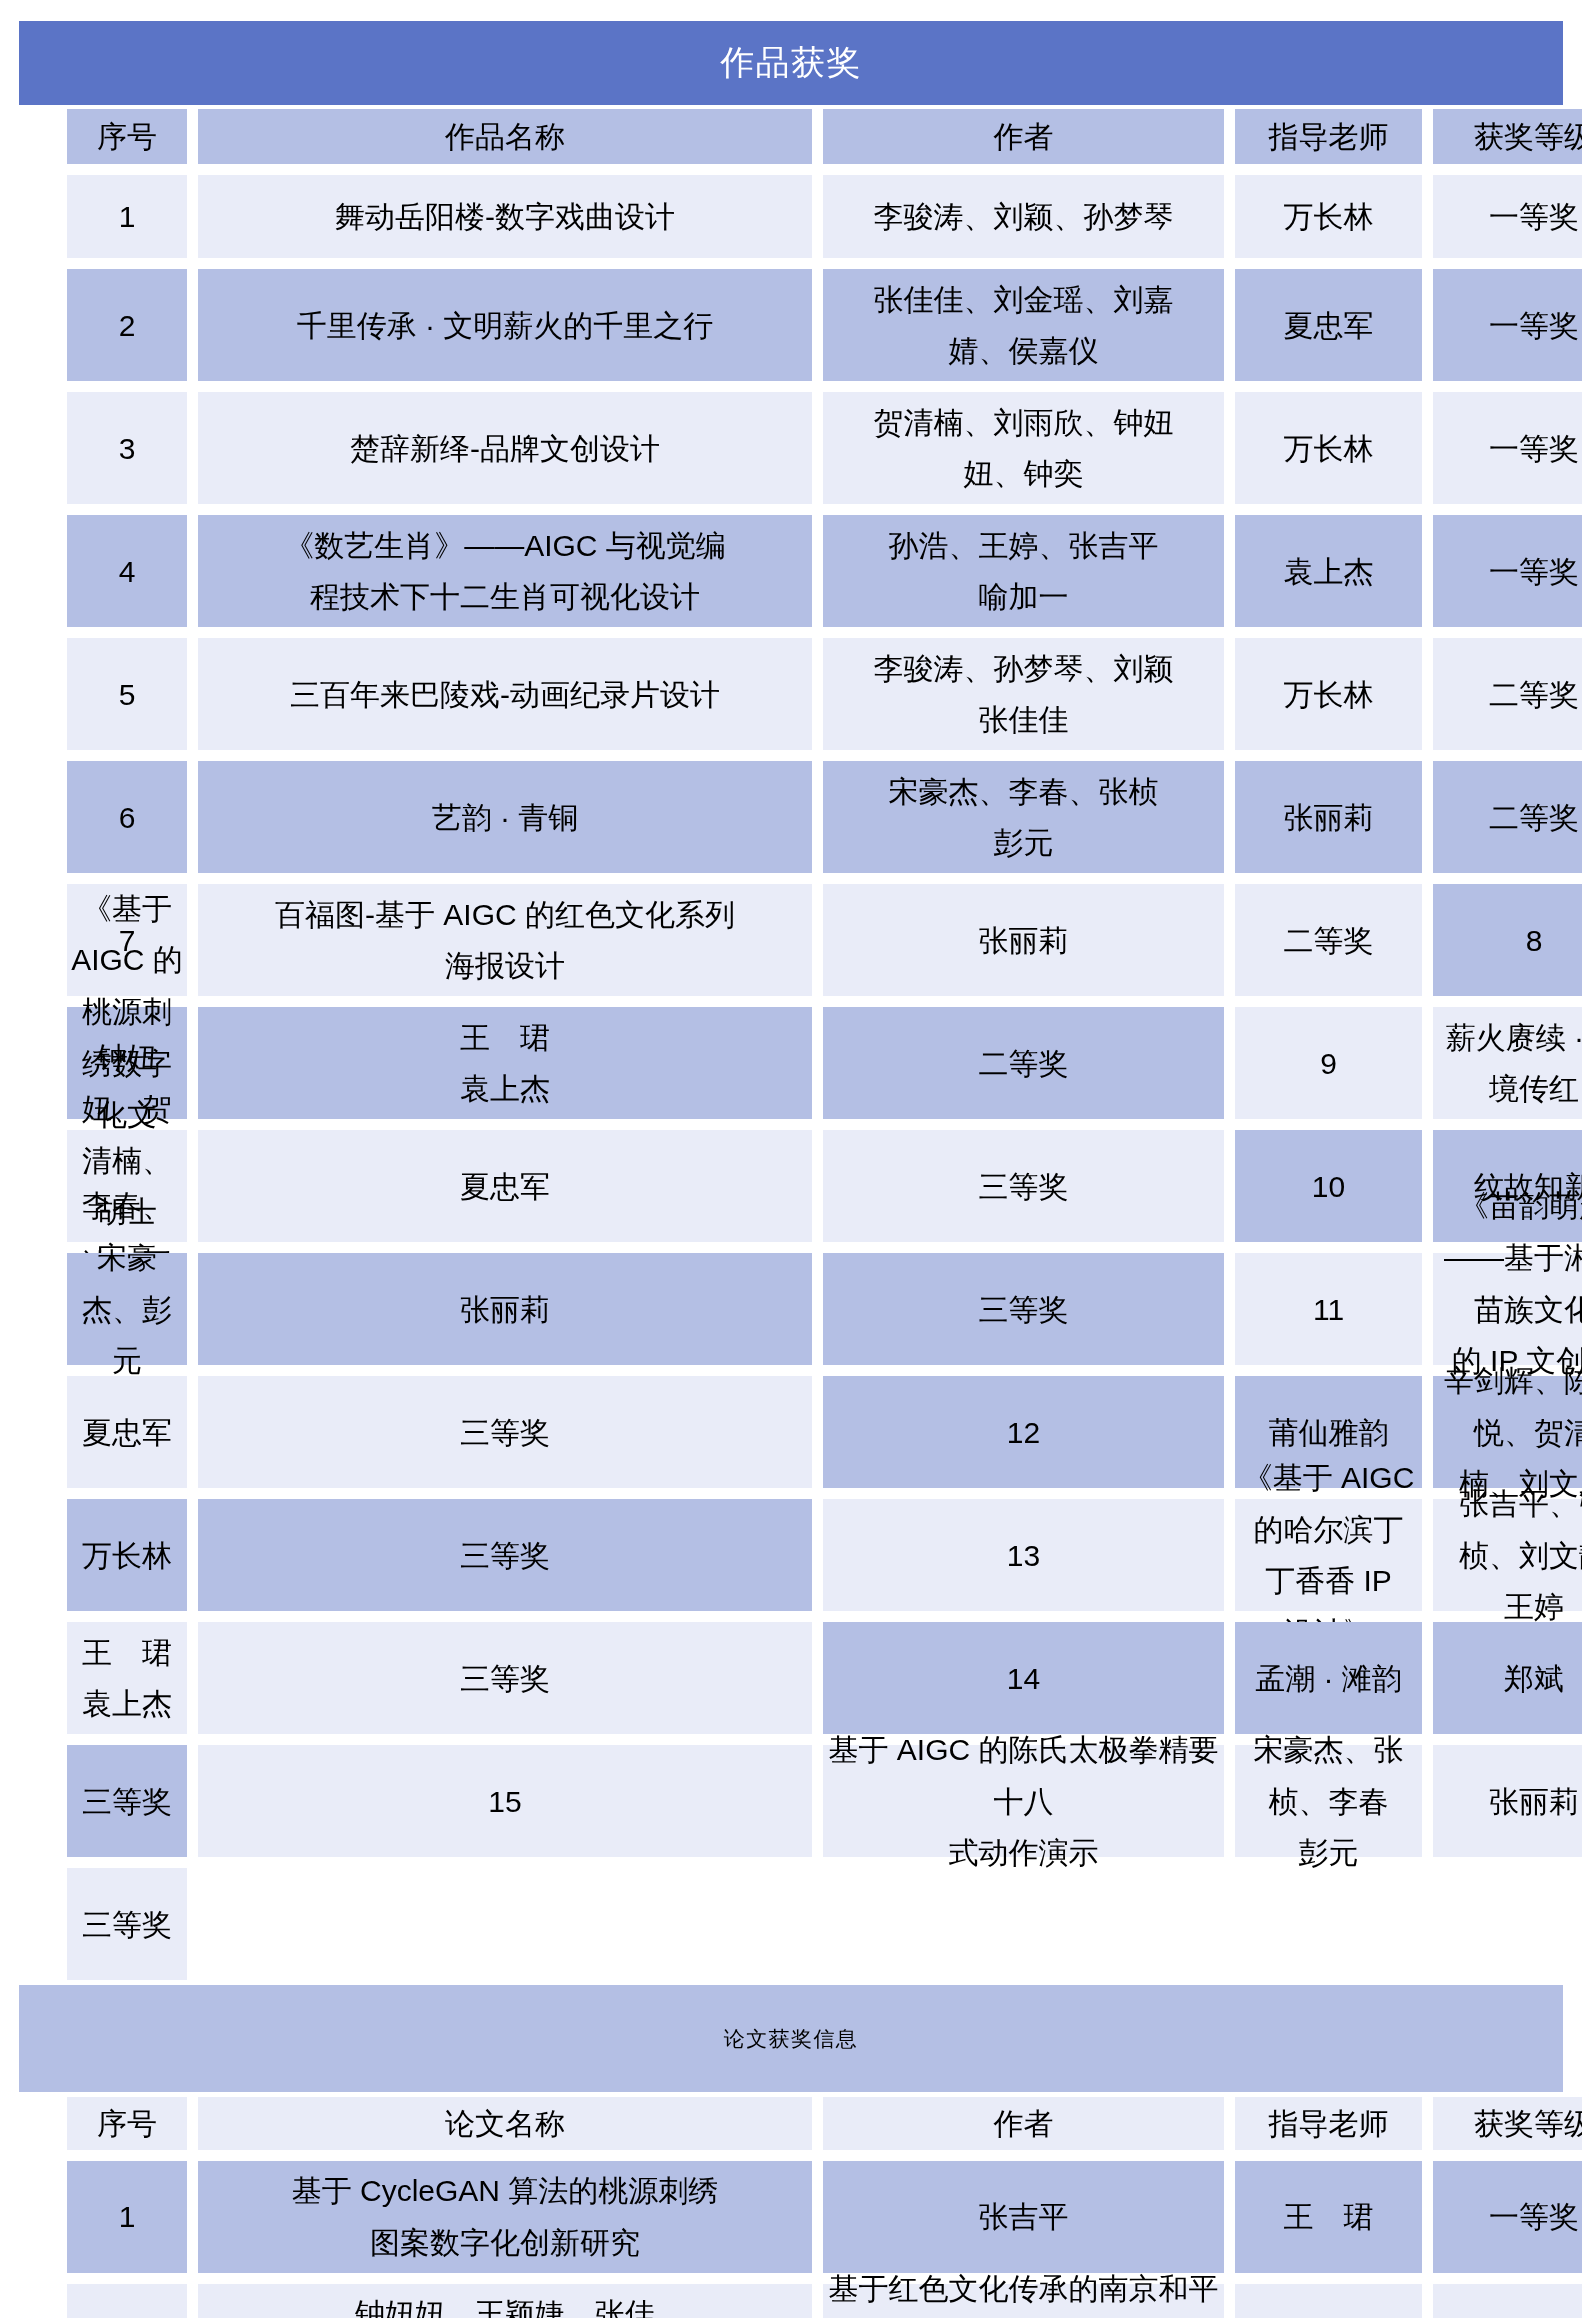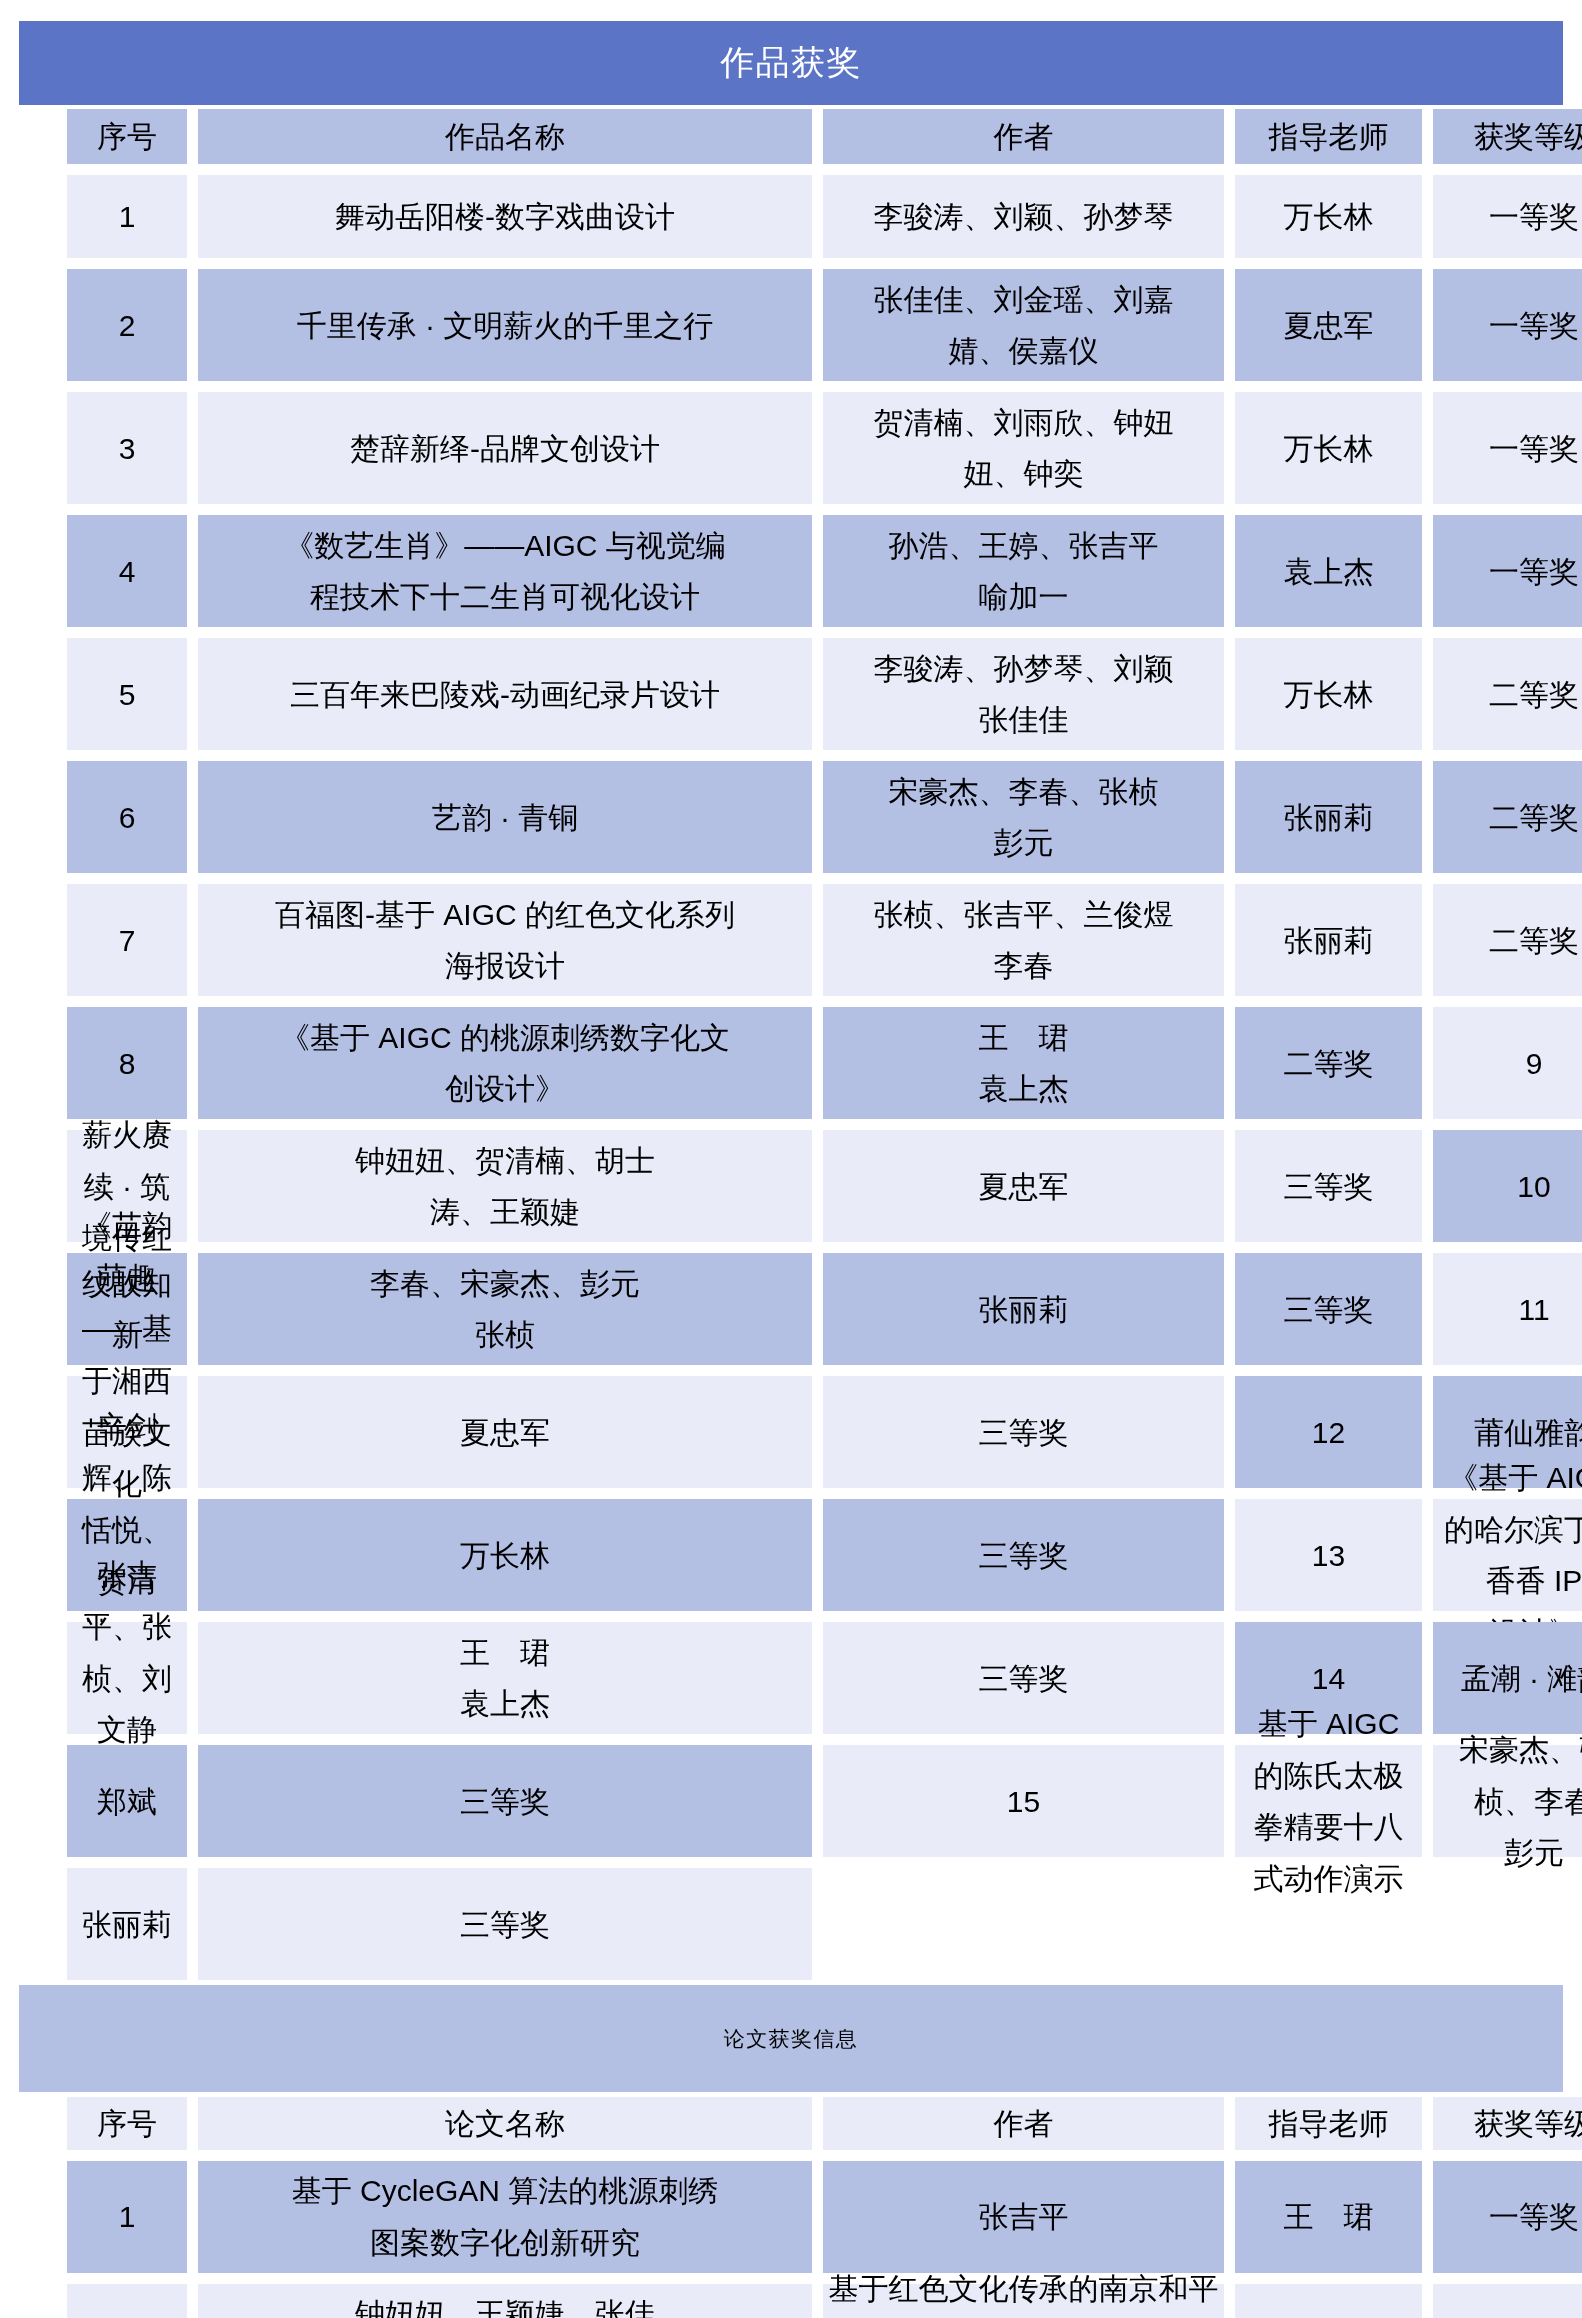--- a/index.html
+++ b/index.html
@@ -69,22 +69,20 @@
       <div class="cell c-l">二等奖</div>
       <div class="cell c-m">6</div>
       <div class="cell c-m">艺韵 · 青铜</div>
       <div class="cell c-m">宋豪杰、李春、张桢
 彭元</div>
       <div class="cell c-m">张丽莉</div>
       <div class="cell c-m">二等奖</div>
       <div class="cell c-l">7</div>
       <div class="cell c-l">百福图-基于 AIGC 的红色文化系列
 海报设计</div>
-      <div class="cell c-l">张桢、张吉平、兰俊煜
-李春</div>
       <div class="cell c-l">张丽莉</div>
       <div class="cell c-l">二等奖</div>
       <div class="cell c-m">8</div>
       <div class="cell c-m">《基于 AIGC 的桃源刺绣数字化文
 创设计》</div>
       <div class="cell c-m">王　珺
 袁上杰</div>
       <div class="cell c-m">二等奖</div>
       <div class="cell c-l">9</div>
       <div class="cell c-l">薪火赓续 · 筑境传红</div>

